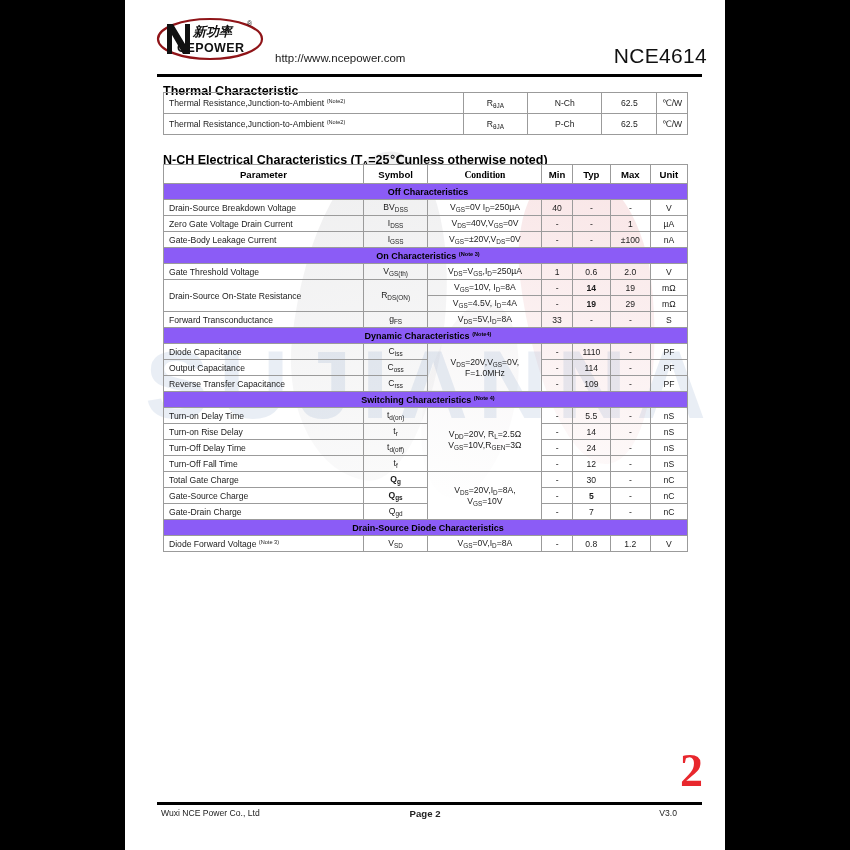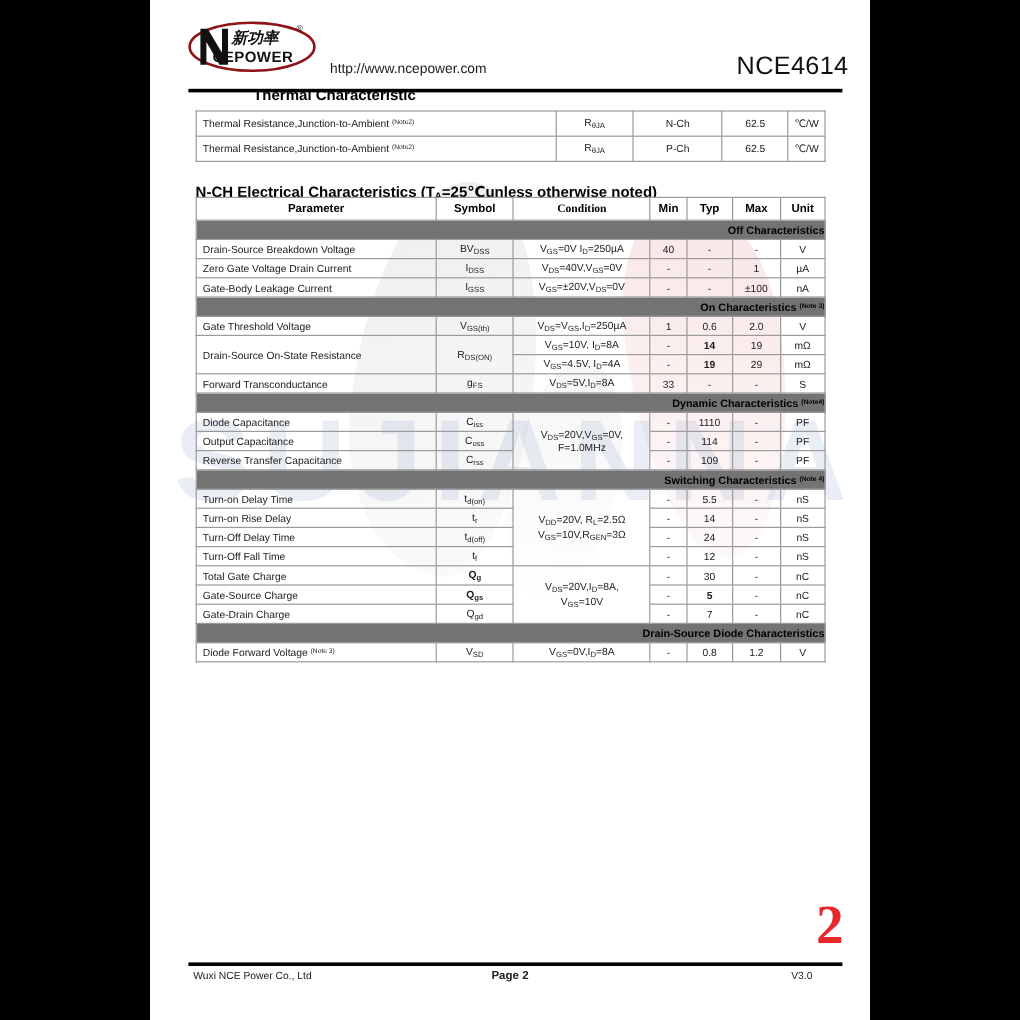--- a/index.html
+++ b/index.html
@@ -73,22 +73,22 @@
   #thermal td{height:20px;}
 
   
   #elec{left:38px;top:164px;width:525px;}
   #elec td,#elec th{height:15px;}
   #elec thead th{
     font-size:9.6px;font-weight:bold;height:18px;text-align:center;color:#000;
     background:#ffffff;
   }
   .sec-row td{
-    font-weight:bold;font-size:9px;text-align:right;padding-left:5px;
-    background:#737373;height:15px;color:#000;
+    font-weight:bold;font-size:9px;text-align:center;padding-left:5px;
+    background:#8b5cf6;height:15px;color:#000;
   }
   .sec-row td sup{font-weight:bold;}
   .param{text-align:left;padding-left:5px;}
   .sym{text-align:center;}
   .cond{text-align:center;font-size:8.6px;}
   .num{text-align:center;}
   .unit{text-align:center;}
   .bold{font-weight:bold;}
 
   
@@ -123,21 +123,21 @@
         <text x="38" y="20" font-family="'Liberation Serif',serif" font-size="13" font-weight="bold" font-style="italic" fill="#111">新功率</text>
         <text x="22" y="36" font-family="'Liberation Sans',sans-serif" font-size="12.5" font-weight="bold" fill="#111" letter-spacing="0.4">CEPOWER</text>
         <text x="92" y="10" font-family="'Liberation Sans',sans-serif" font-size="7" fill="#111">®</text>
       </svg>
     </div>
     <div class="url">http://www.ncepower.com</div>
     <div class="partno">NCE4614</div>
     <div class="rule-top"></div>
   </div>
 
-  <div class="sec-title" style="top:72px;margin-left:48px;">Thermal Characteristic</div>
+  <div class="sec-title" style="top:84px;">Thermal Characteristic</div>
 
   <table id="thermal">
     <tbody id="thermal-body">
         <tr>
           <td class="tl" style="width:300px">Thermal Resistance,Junction-to-Ambient <sup>(Note2)</sup></td>
           <td class="tc" style="width:65px">R<sub>θJA</sub></td>
           <td class="tc" style="width:75px">N-Ch</td>
           <td class="tc" style="width:55px">62.5</td>
           <td class="tc" style="width:30px">℃/W</td>
         </tr>

